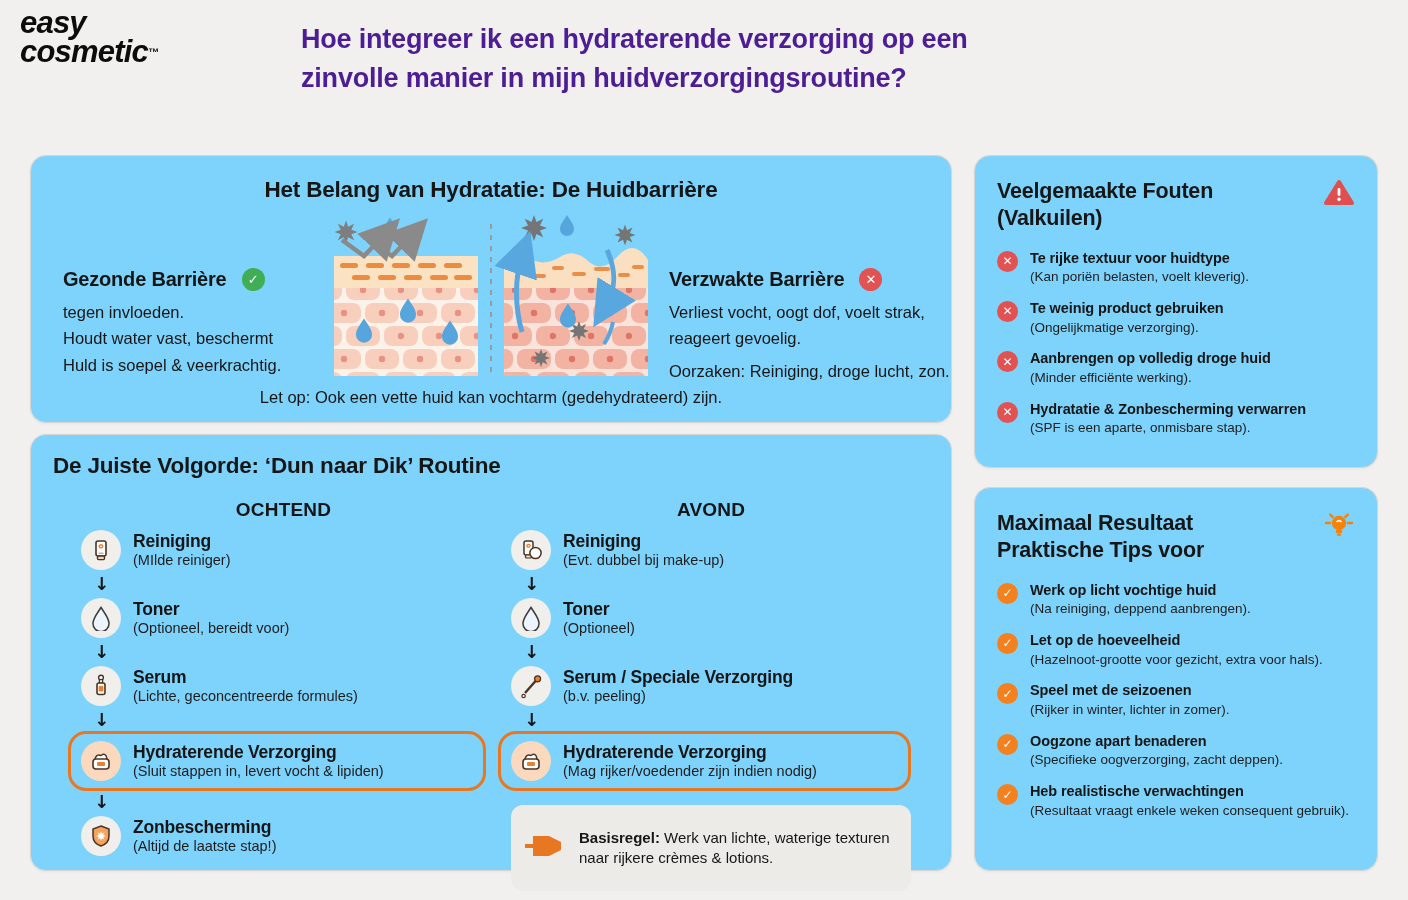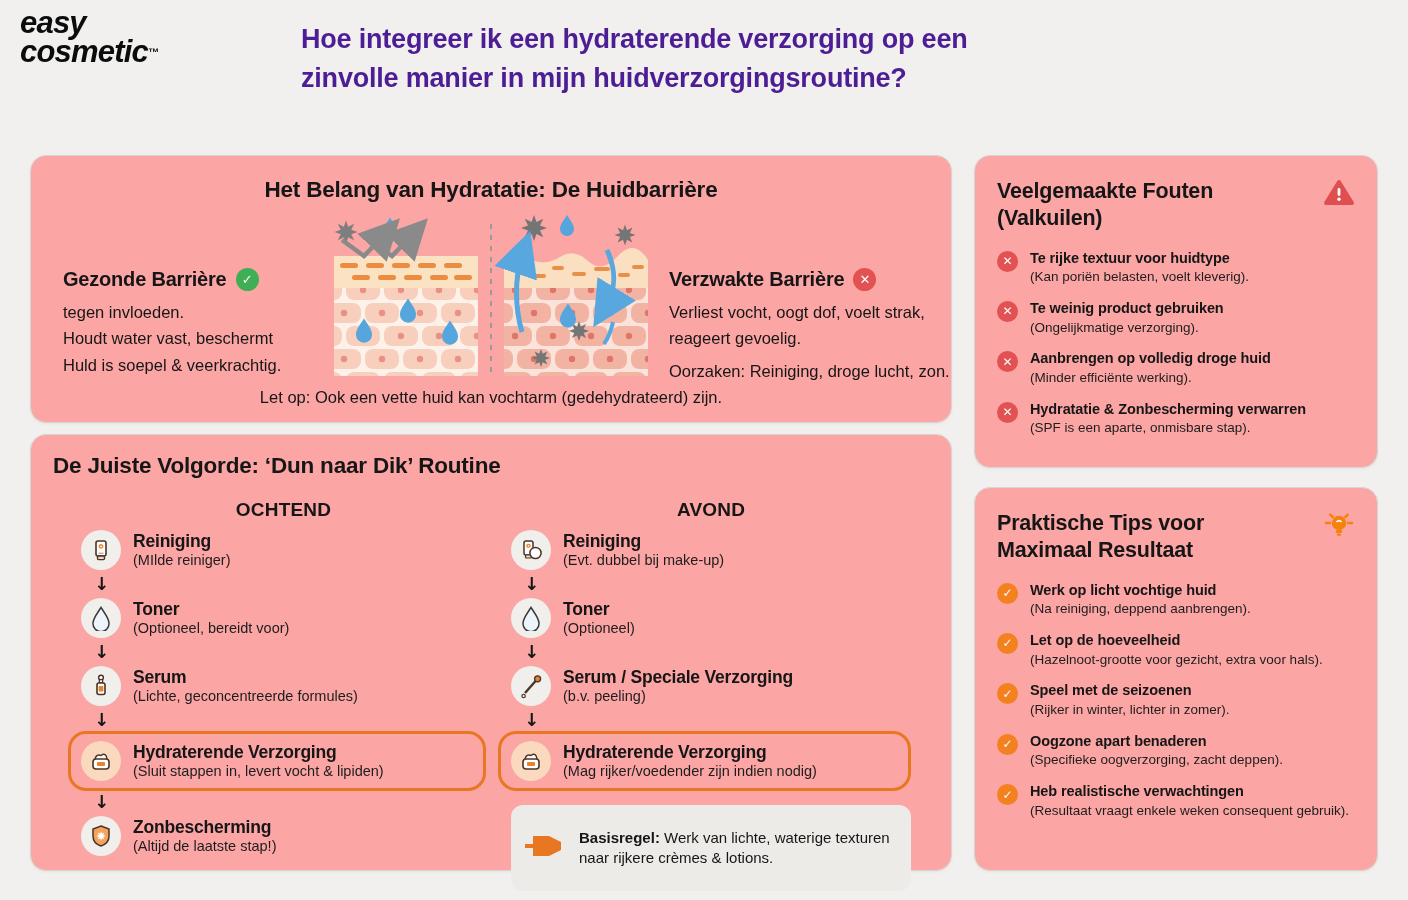--- a/index.html
+++ b/index.html
@@ -2,36 +2,36 @@
 <html><head>
 <meta charset="utf-8">
 <style>
   html,body{margin:0;padding:0;}
   body{
     width:1408px;height:900px;position:relative;overflow:hidden;
     background:#f1f0ee;color:#161616;
     font-family:"Liberation Sans","DejaVu Sans",sans-serif;
     -webkit-font-smoothing:antialiased;
   }
-  .card{position:absolute;background:#fca5a5;border:1px solid #d8d6d2;border-radius:16px;
+  .card{position:absolute;background:#7dd3fc;border:1px solid #d8d6d2;border-radius:16px;
         box-shadow:0 1px 3px rgba(0,0,0,.05);box-sizing:border-box;}
   
   .logo{position:absolute;left:20px;top:8px;line-height:.94;font-style:italic;}
   .logo-line{font-size:31px;font-weight:800;letter-spacing:-.8px;color:#0c0c0c;}
   .logo-tm{font-size:11px;font-weight:700;vertical-align:6px;}
   
   .main-title{position:absolute;left:301px;top:20px;font-size:27px;font-weight:700;
               line-height:39px;color:#4c1d95;letter-spacing:-.2px;}
   
   .card-barrier{left:30px;top:155px;width:922px;height:268px;}
   .b-title{text-align:center;font-size:22.5px;font-weight:700;margin-top:21px;letter-spacing:-.2px;}
   .side-block{position:absolute;width:280px;}
   .side-block.healthy{left:32px;top:112px;width:262px;}
   .side-block.weak{left:618px;top:112px;width:292px;margin-left:20px;}
-  .block-h{display:flex;align-items:center;gap:9px;font-size:20px;font-weight:700;margin-bottom:8px;letter-spacing:-.2px;}
+  .block-h{display:flex;align-items:center;gap:15px;font-size:20px;font-weight:700;margin-bottom:8px;letter-spacing:-.2px;}
   .block-p{font-size:16.5px;line-height:1.6;}
   .causes{margin-top:10px;font-size:16.5px;}
   .illu{position:absolute;left:295px;top:54px;}
   .b-note{position:absolute;bottom:15px;left:0;width:100%;text-align:center;font-size:16.5px;}
   
   .badge{border-radius:50%;color:#fff;display:inline-flex;align-items:center;justify-content:center;
          font-weight:700;flex:none;font-family:"DejaVu Sans",sans-serif;}
   .badge.lg{width:23px;height:23px;font-size:13px;}
   .badge.sm{width:21px;height:21px;font-size:12px;margin-top:2px;}
   .badge.green{background:#3FAE54;}
@@ -401,22 +401,22 @@
           <div class="item-t">Hydratatie &amp; Zonbescherming verwarren</div>
           <div class="item-s">(SPF is een aparte, onmisbare stap).</div>
         </span>
     </div>
   </div>
 </div>
 
 <div class="card card-tips">
   <div class="c-head">
     <div class="c-title">
+      <div>Maximaal Resultaat</div>
       <div>Praktische Tips voor</div>
-      <div>Maximaal Resultaat</div>
     </div>
     <span>
       <svg width="32" height="32" viewBox="0 0 32 32">
           <circle cx="16" cy="13" r="7.2" fill="#F5820B"></circle>
           <rect x="12.8" y="20" width="6.4" height="3" rx="1.2" fill="#F5820B"></rect>
           <rect x="13.8" y="23.6" width="4.4" height="2.2" rx="1.1" fill="#F5820B"></rect>
           <line x1="3" y1="13" x2="7" y2="13" stroke="#F5820B" stroke-width="2.4" stroke-linecap="round"></line>
           <line x1="25" y1="13" x2="29" y2="13" stroke="#F5820B" stroke-width="2.4" stroke-linecap="round"></line>
           <line x1="7.2" y1="4.6" x2="9.8" y2="7.2" stroke="#F5820B" stroke-width="2.4" stroke-linecap="round"></line>
           <line x1="24.8" y1="4.6" x2="22.2" y2="7.2" stroke="#F5820B" stroke-width="2.4" stroke-linecap="round"></line>

